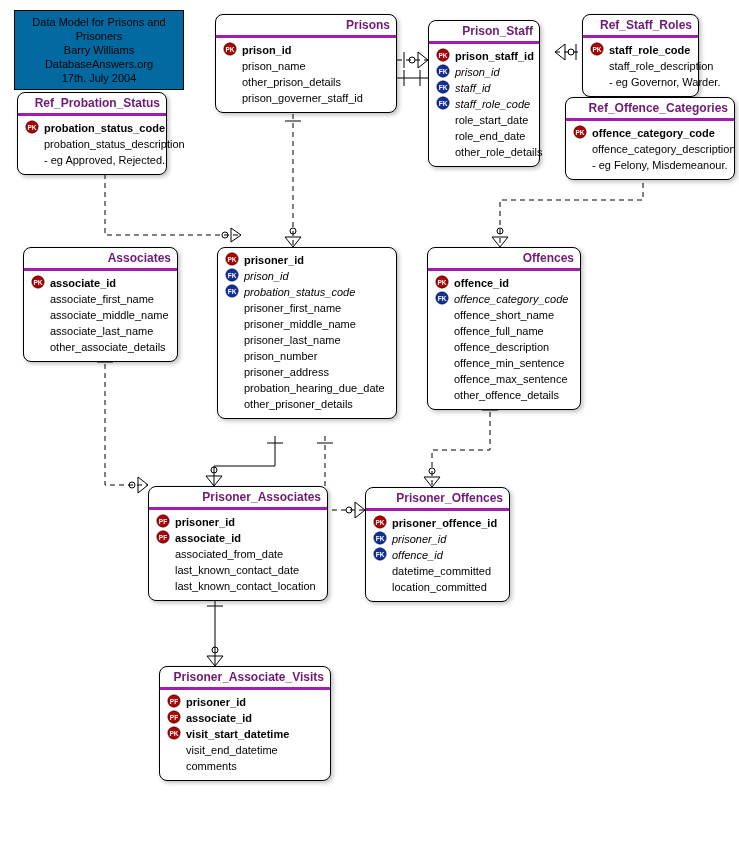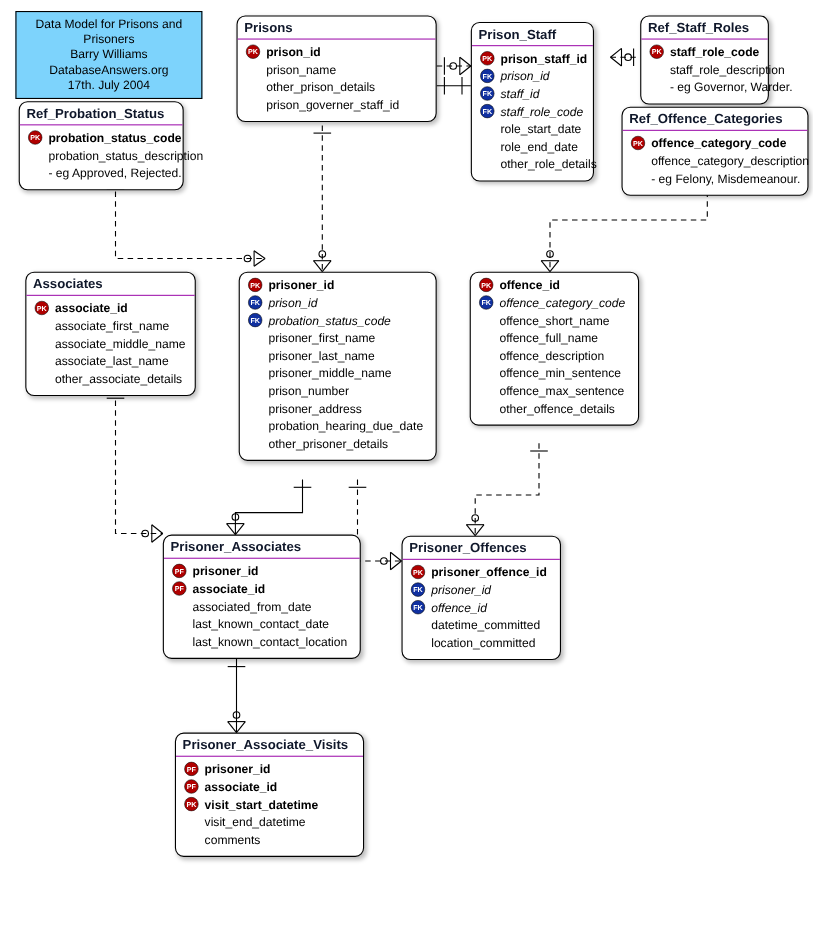--- a/index.html
+++ b/index.html
@@ -15,38 +15,38 @@
   .canvas { position: relative; width: 739px; height: 844px; }
   svg.connectors { position: absolute; left:0; top:0; width: 739px; height: 844px; pointer-events:none; }
   .entity {
     position: absolute;
     background: #fff;
     border: 1px solid #000;
     border-radius: 8px;
     box-shadow: 2px 2px 4px rgba(0,0,0,0.25);
   }
   .entity .title {
-    text-align: left;
-    color: #0f172a;
+    text-align: right;
+    color: #701a75;
     font-weight: bold;
     padding: 3px 6px;
-    border-bottom: 1px solid #a21caf;
+    border-bottom: 3px solid #a21caf;
     font-size: 12px;
   }
   .entity .body { padding: 4px 6px 6px 6px; }
   .row { display: flex; align-items: flex-start; line-height: 16px; height: 16px; }
   .ico { width: 16px; height: 14px; display:inline-flex; align-items:center; justify-content:center; margin-right:4px; flex-shrink:0; }
   .ico svg { display:block; }
   .spacer-ico { width: 20px; flex-shrink:0; }
   .attr-name { white-space: nowrap; }
   .attr-name.pk { font-weight: bold; }
   .attr-name.fk { font-style: italic; }
   .note-box {
     position: absolute;
-    background: #7dd3fc;
+    background: #0369a1;
     border: 1px solid #000;
     padding: 4px 10px;
     text-align: center;
     line-height: 14px;
   }
 </style>
 </head>
 <body>
 <div class="canvas">
 
@@ -350,46 +350,47 @@
   </svg>
           </span>
           <span class="attr-name fk">probation_status_code</span>
         </div>
         <div class="row">
           <span class="spacer-ico"></span>
           <span class="attr-name">prisoner_first_name</span>
         </div>
         <div class="row">
           <span class="spacer-ico"></span>
+          <span class="attr-name">prisoner_middle_name</span>
+        </div>
+        <div class="row">
+          <span class="spacer-ico"></span>
           <span class="attr-name">prisoner_last_name</span>
         </div>
         <div class="row">
           <span class="spacer-ico"></span>
-          <span class="attr-name">prisoner_middle_name</span>
-        </div>
-        <div class="row">
-          <span class="spacer-ico"></span>
           <span class="attr-name">prison_number</span>
         </div>
         <div class="row">
           <span class="spacer-ico"></span>
           <span class="attr-name">prisoner_address</span>
         </div>
         <div class="row">
           <span class="spacer-ico"></span>
           <span class="attr-name">probation_hearing_due_date</span>
         </div>
         <div class="row">
           <span class="spacer-ico"></span>
           <span class="attr-name">other_prisoner_details</span>
         </div>
       </div>
 </div>
 
 <div class="entity" style="left:427px; top:247px; width:154px;">
+  <div class="title">Offences</div>
   <div class="body">
         <div class="row">
           <span class="ico">
             <svg width="14" height="14" viewBox="0 0 14 14">
     <circle cx="7" cy="7" r="6.2" fill="#b00000" stroke="#000" stroke-width="0.5"></circle>
     <text x="7" y="9.5" text-anchor="middle" font-size="6.5" font-family="Arial" font-weight="bold" fill="#fff">PK</text>
   </svg>
           </span>
           <span class="attr-name pk">offence_id</span>
         </div>

